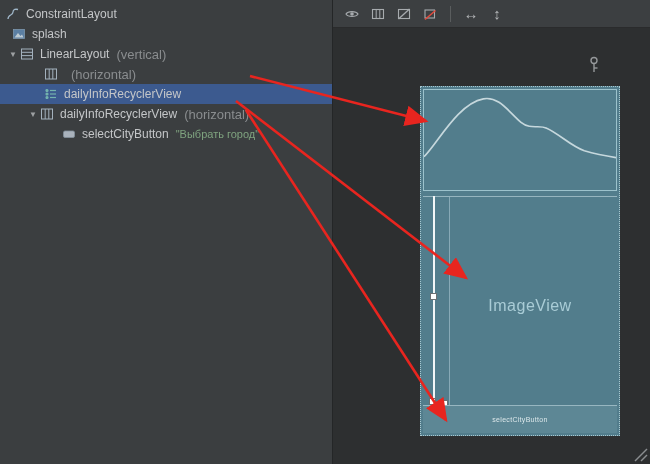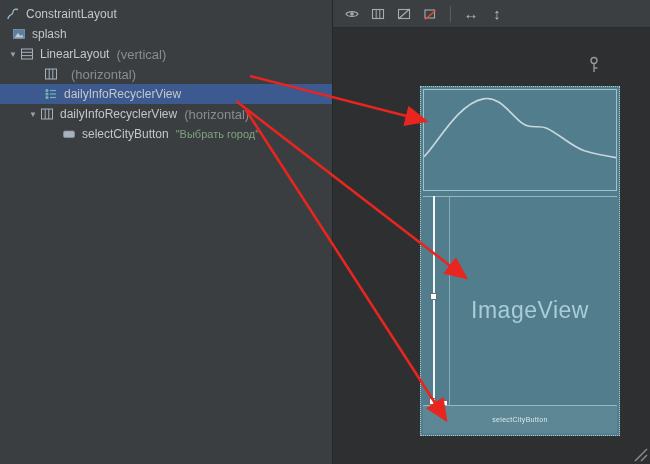--- a/index.html
+++ b/index.html
@@ -27,21 +27,21 @@
 
   .canvas { position: absolute; left: 0; top: 28px; right: 0; bottom: 0; background: #2d2f30; }
 
   
   .phone { position: absolute; left: 87px; top: 58px; width: 200px; height: 350px; background: #527d8c; border: 1px dotted #a8c8d0; }
   .chart-sec { position: absolute; left: 2px; top: 2px; width: 194px; height: 102px; border: 1px solid #9cc2cc; }
   .chart-sec svg { display: block; width: 100%; height: 100%; }
   .hline { position: absolute; left: 2px; right: 2px; top: 109px; height: 1px; background: rgba(205,228,234,0.55); }
   .sel-line { position: absolute; left: 12px; top: 109px; width: 2px; height: 210px; background: #f2f6f7; }
   .faint-vline { position: absolute; left: 28px; top: 110px; width: 1px; height: 208px; background: rgba(200,225,232,0.45); }
-  .iv-label { position: absolute; left: 20px; right: 0; top: 210px; text-align: center; font-size: 23px; color: #a9ccd6; letter-spacing: 0.5px; }
+  .iv-label { position: absolute; left: 20px; right: 0; top: 210px; text-align: center; font-size: 16px; color: #a9ccd6; letter-spacing: 0.5px; }
   .handle { position: absolute; width: 7px; height: 7px; background: #ffffff; border: 1px solid #6b6f72; }
   .bottom-bar { position: absolute; left: 2px; top: 318px; width: 194px; height: 28px; background: #5d8795; border-top: 1px solid rgba(210,230,235,0.5); text-align: center; line-height: 28px; font-size: 7px; letter-spacing: 0.3px; color: #dbe7ea; }
 
   .wrench { position: absolute; left: 254px; top: 28px; width: 14px; height: 18px; }
   .grip { position: absolute; right: 1px; bottom: 1px; width: 20px; height: 20px; }
 
   .arrows { position: absolute; left: 0; top: 0; width: 650px; height: 464px; pointer-events: none; z-index: 50; }
 </style>
 </head>
 <body>

